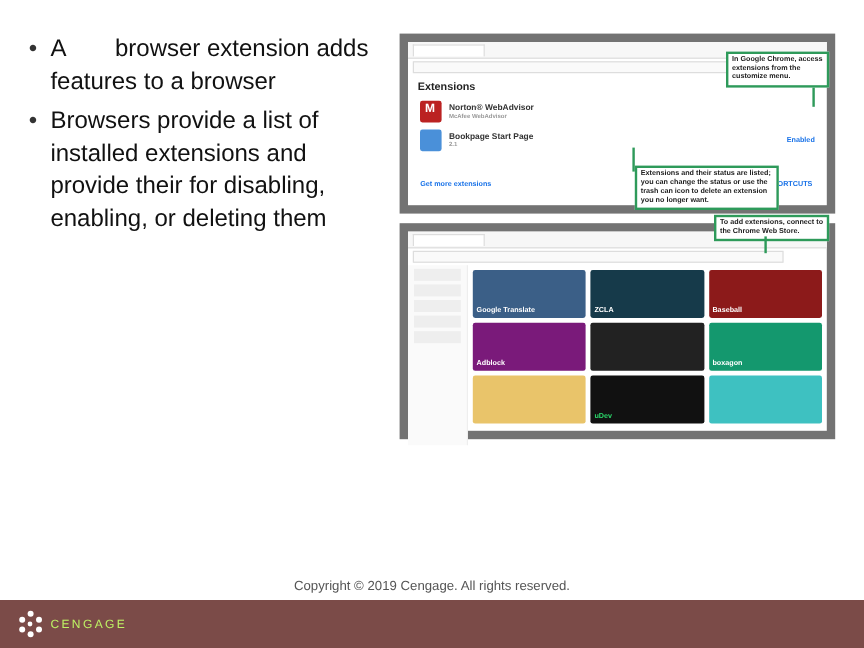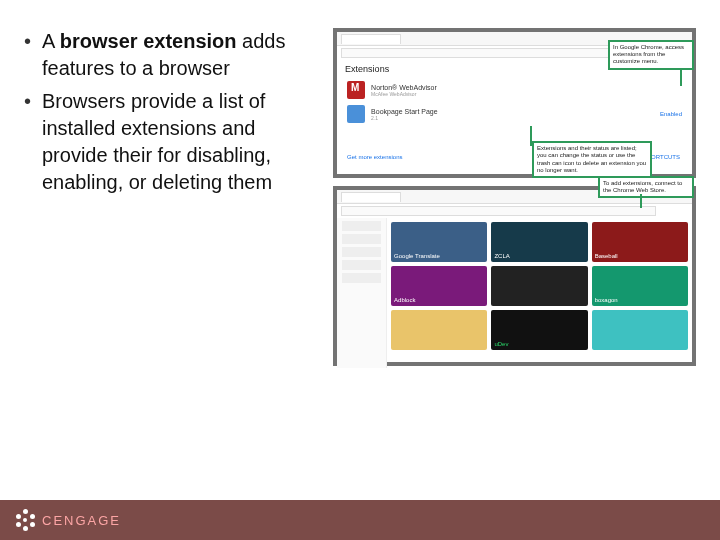--- a/index.html
+++ b/index.html
@@ -4,24 +4,24 @@
 <style>
   * { box-sizing: border-box; margin: 0; padding: 0; }
   html, body { width: 720px; height: 540px; font-family: Arial, Helvetica, sans-serif; background: #fff; overflow: hidden; }
   .slide { position: relative; width: 720px; height: 540px; }
   .title { text-align: center; font-size: 28px; font-weight: 400; color: #222; padding-top: 18px; }
   .body { display: flex; padding: 28px 24px 0 24px; }
   .text-col { width: 46%; padding-right: 8px; }
   .text-col ul { list-style: none; }
   .text-col li { position: relative; font-size: 20px; line-height: 1.35; color: #111; padding-left: 18px; margin-bottom: 6px; }
   .text-col li::before { content: "•"; position: absolute; left: 0; top: 0; color: #333; }
-  .bold { font-weight: 700; }
+  .bold { font-weight: 400; margin-left: 36px; }
   .img-col { width: 54%; display: flex; flex-direction: column; gap: 8px; }
   
-  .window { border: 4px solid #737373; background: #fff; font-size: 6px; color: #444; position: relative; }
+  .window { border: 7px solid #737373; background: #fff; font-size: 6px; color: #444; position: relative; font-weight: bold; }
   .win-top { display: flex; align-items: center; height: 14px; border-bottom: 1px solid #ddd; background: #f7f7f7; }
   .tab { width: 60px; height: 10px; background: #fff; border: 1px solid #ddd; border-bottom: none; margin-left: 4px; }
   .addr { height: 10px; margin: 2px 4px; border: 1px solid #ddd; background: #fafafa; width: calc(100% - 40px); }
   .dots { position: absolute; right: 4px; top: 16px; width: 8px; height: 8px; display: flex; flex-direction: column; justify-content: space-between; }
   .dots span { width: 2px; height: 2px; background: #666; }
   .win-heading { font-size: 9px; padding: 4px 8px; color: #222; }
   .ext-row { display: flex; align-items: center; padding: 3px 10px; gap: 6px; }
   .ext-icon { width: 18px; height: 18px; background: #ddd; border-radius: 2px; flex-shrink: 0; }
   .ext-icon.m { background: #b22; position: relative; }
   .ext-icon.m::after { content:"M"; color:#fff; font-size:10px; position:absolute; left:4px; top:1px; font-weight:bold; }
@@ -52,21 +52,21 @@
   .logo-wrap { display: flex; align-items: center; gap: 6px; padding-left: 14px; }
   .logo-mark { width: 22px; height: 22px; position: relative; }
   .logo-mark span { position: absolute; width: 5px; height: 5px; background: #fff; border-radius: 50%; }
   .logo-mark span:nth-child(1){ left:9px; top:0; }
   .logo-mark span:nth-child(2){ left:16px; top:5px; }
   .logo-mark span:nth-child(3){ left:16px; top:13px; }
   .logo-mark span:nth-child(4){ left:9px; top:17px; }
   .logo-mark span:nth-child(5){ left:2px; top:13px; }
   .logo-mark span:nth-child(6){ left:2px; top:5px; }
   .logo-mark span:nth-child(7){ left:9px; top:9px; width:4px; height:4px; }
-  .brand { color: #fca5a5; font-size: 13px; letter-spacing: 2px; }
+  .brand { color: #bef264; font-size: 10px; letter-spacing: 2px; }
   .copyright { position: absolute; left: 50%; transform: translateX(-50%); bottom: 45px; font-size: 11px; color: #555; }
 </style>
 </head>
 <body>
 
 <div class="slide">
 
 
   <div class="body">
     <div class="text-col">
@@ -140,20 +140,21 @@
             <div class="tile t9"></div>
           </div>
         </div>
         <div class="callout" style="right:-2px; top:-14px; width:96px;">To add extensions, connect to the Chrome Web Store.</div>
         <div class="arrow" style="right:50px; top:4px; width:2px; height:14px;"></div>
       </div>
 
     </div>
   </div>
 
+  <div class="copyright">Copyright © 2019 Cengage. All rights reserved.</div>
 
   <div class="footer">
     <div class="logo-wrap">
       <div class="logo-mark">
         <span></span>
           <span></span>
           <span></span>
           <span></span>
           <span></span>
           <span></span>

